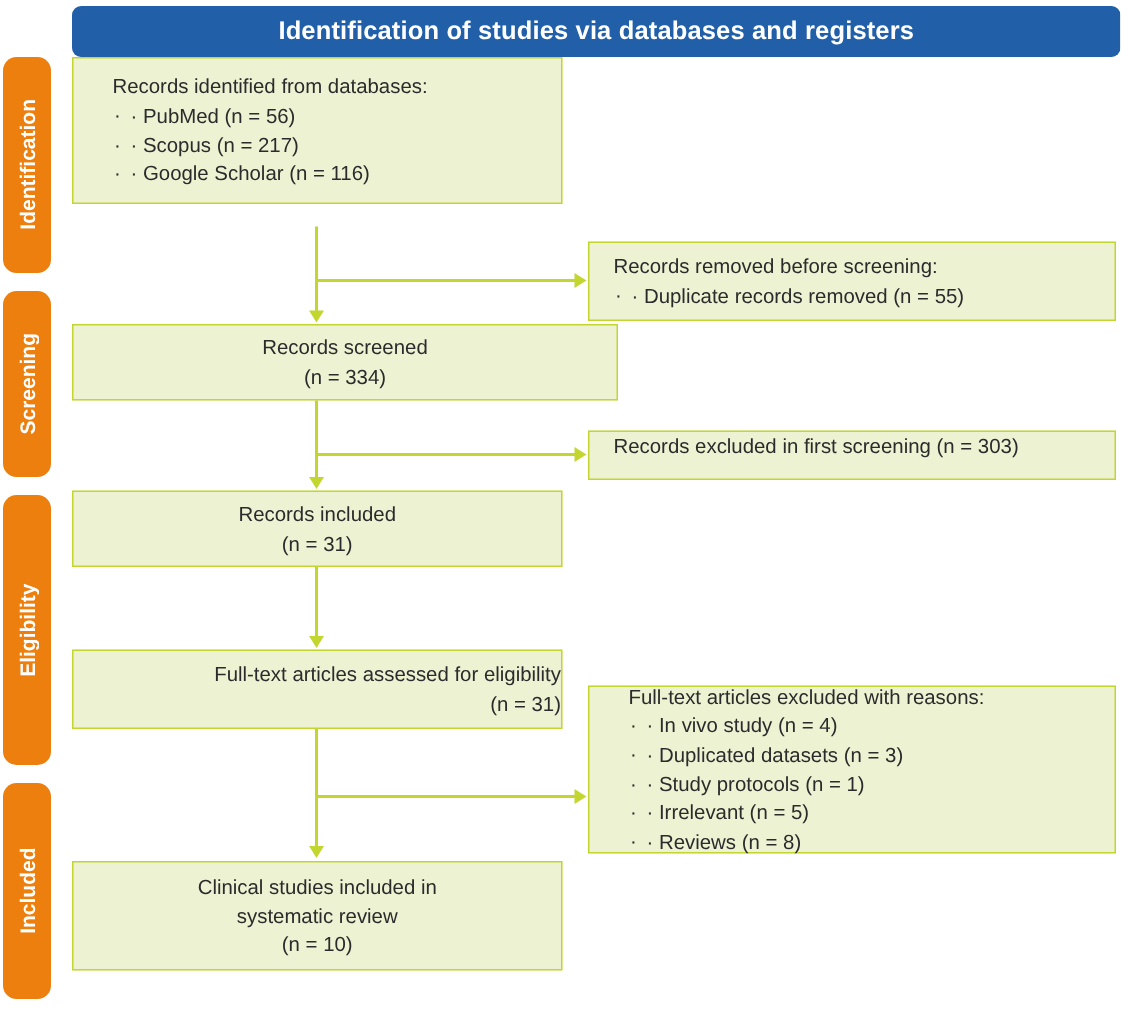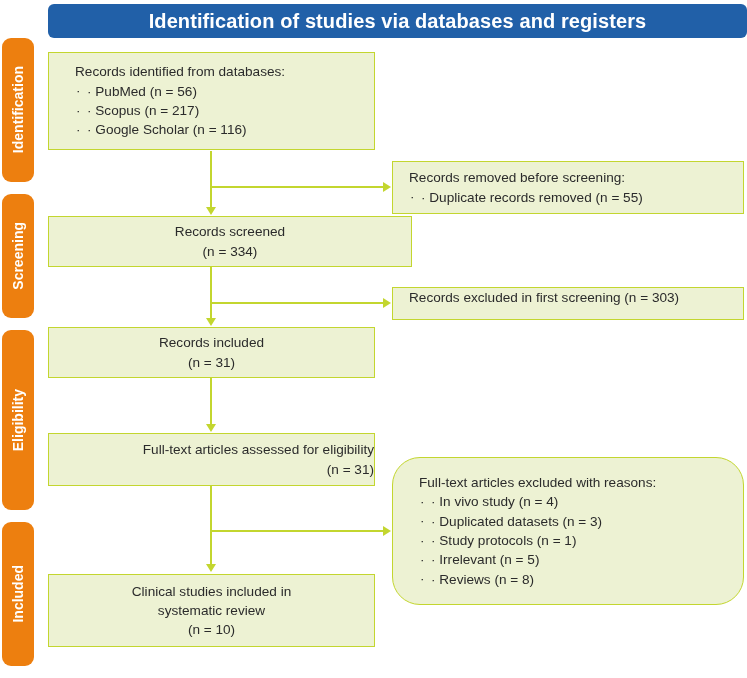--- a/index.html
+++ b/index.html
@@ -23,21 +23,21 @@
   
   .header-banner {
     position: absolute;
     left: 48px;
     top: 4px;
     width: 699px;
     height: 34px;
     background: #2160A8;
     border-radius: 6px;
     color: #ffffff;
-    font-size: 20px;
+    font-size: 17px;
     font-weight: bold;
     display: flex;
     align-items: center;
     justify-content: center;
     letter-spacing: 0.1px;
     box-sizing: border-box;
   }
 
   
   .stage-label {
@@ -149,21 +149,21 @@
   </div>
 
   <div class="stage-label" style="top:330px; height:180px;">
     <span class="vtext">Eligibility</span>
   </div>
 
   <div class="stage-label" style="top:522px; height:144px;">
     <span class="vtext">Included</span>
   </div>
 
-  <div class="flow-box listed" style="left:48px; top:52px; width:327px; height:98px;">
+  <div class="flow-box listed" style="left:48px; top:38px; width:327px; height:98px;">
     <div class="box-line">Records identified from databases:</div>
     <ul class="bullets">
       <li>· PubMed (n = 56)</li>
       <li>· Scopus (n = 217)</li>
       <li>· Google Scholar (n = 116)</li>
     </ul>
   </div>
 
   <div class="flow-box listed" style="left:392px; top:161px; width:352px; height:53px; padding-left:16px;">
     <div class="box-line">Records removed before screening:</div>
@@ -184,21 +184,21 @@
   <div class="flow-box centered" style="left:48px; top:327px; width:327px; height:51px;">
     <div class="box-line">Records included</div>
     <div class="box-line">(n = 31)</div>
   </div>
 
   <div class="flow-box centered" style="left:48px; top:433px; width:327px; height:53px;align-items:flex-end;">
     <div class="box-line">Full-text articles assessed for eligibility</div>
     <div class="box-line">(n = 31)</div>
   </div>
 
-  <div class="flow-box listed" style="left:392px; top:457px; width:352px; height:148px; border-radius:28px;">
+  <div class="flow-box listed" style="left:392px; top:457px; width:352px; height:112px; ">
     <div class="box-line">Full-text articles excluded with reasons:</div>
     <ul class="bullets">
       <li>· In vivo study (n = 4)</li>
       <li>· Duplicated datasets (n = 3)</li>
       <li>· Study protocols (n = 1)</li>
       <li>· Irrelevant (n = 5)</li>
       <li>· Reviews (n = 8)</li>
     </ul>
   </div>
 

